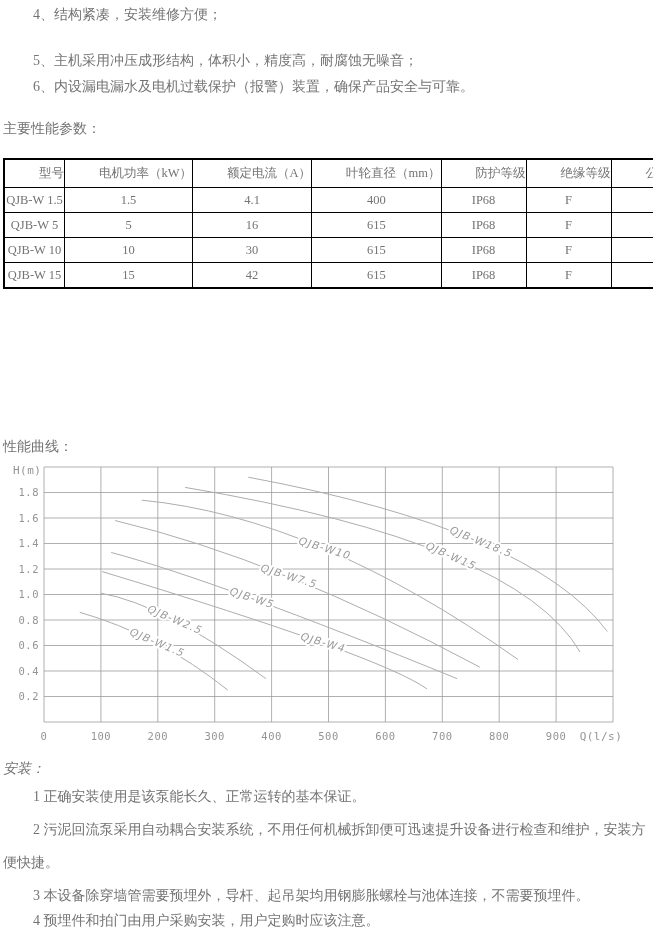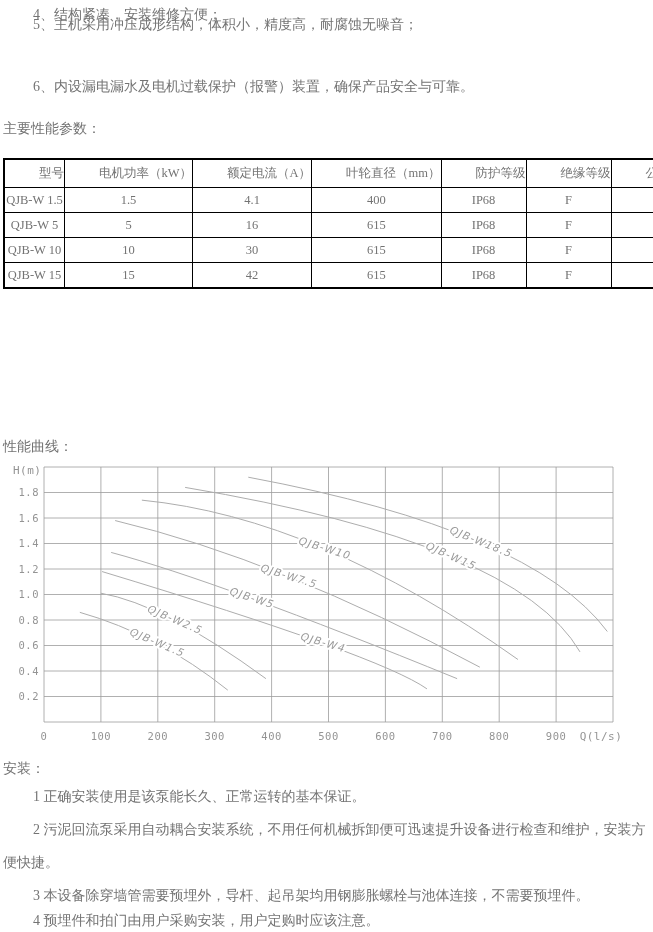--- a/index.html
+++ b/index.html
@@ -2,21 +2,21 @@
 <html><head>
 <meta charset="utf-8">
 <style>
   html,body{margin:0;padding:0;background:#fff;}
   .page{position:relative;width:653px;height:932px;overflow:hidden;background:#fff;
         font-family:"Liberation Serif","DejaVu Serif",serif;color:#737373;}
   .intro-item{position:absolute;left:33px;font-size:14px;white-space:nowrap;}
   .sec-title{position:absolute;left:3px;font-size:14px;white-space:nowrap;}
   .t-params{top:120px;font-family:Liberation Serif, serif;}
   .t-curve{top:438px;}
-  .t-install{top:760px;}
+  .t-install{top:760px;font-style:italic;}
   table.perf{position:absolute;top:158px;left:3px;border-collapse:collapse;
              border:2px solid #000;table-layout:fixed;}
   table.perf th,table.perf td{border:1px solid #000;text-align:center;vertical-align:middle;
              font-weight:normal;font-size:12.5px;padding:0;overflow:hidden;white-space:nowrap;}
   table.perf th{height:27px;padding-left:34px;}
   table.perf td{height:24px;}
   svg.chart{position:absolute;top:452px;left:0;}
   .tick{font-family:"DejaVu Sans Mono","DejaVu Sans",monospace;font-size:10.5px;fill:#949494;letter-spacing:0.5px;}
   .axis-label{font-family:"DejaVu Sans Mono","DejaVu Sans",monospace;font-size:11px;fill:#949494;letter-spacing:0.5px;}
   .curve-label{font-family:"DejaVu Sans","Liberation Sans",sans-serif;font-style:italic;font-size:10.5px;
@@ -24,21 +24,21 @@
                stroke-linejoin:round;}
   .install-line{position:absolute;font-size:14px;white-space:nowrap;}
 </style>
 </head>
 <body>
 
 <div class="page">
 
   <div>
       <div class="intro-item" style="top: 6px;">4、结构紧凑，安装维修方便；</div>
-      <div class="intro-item" style="top: 16px;">5、主机采用冲压成形结构，体积小，精度高，耐腐蚀无噪音；</div>
+      <div class="intro-item" style="top: 52px;">5、主机采用冲压成形结构，体积小，精度高，耐腐蚀无噪音；</div>
       <div class="intro-item" style="top: 78px;">6、内设漏电漏水及电机过载保护（报警）装置，确保产品安全与可靠。</div>
     </div>
 
   <div class="sec-title t-params">主要性能参数：</div>
 
   <table class="perf">
     <colgroup>
       <col style="width:90px">
         <col style="width:94px">
         <col style="width:92px">

